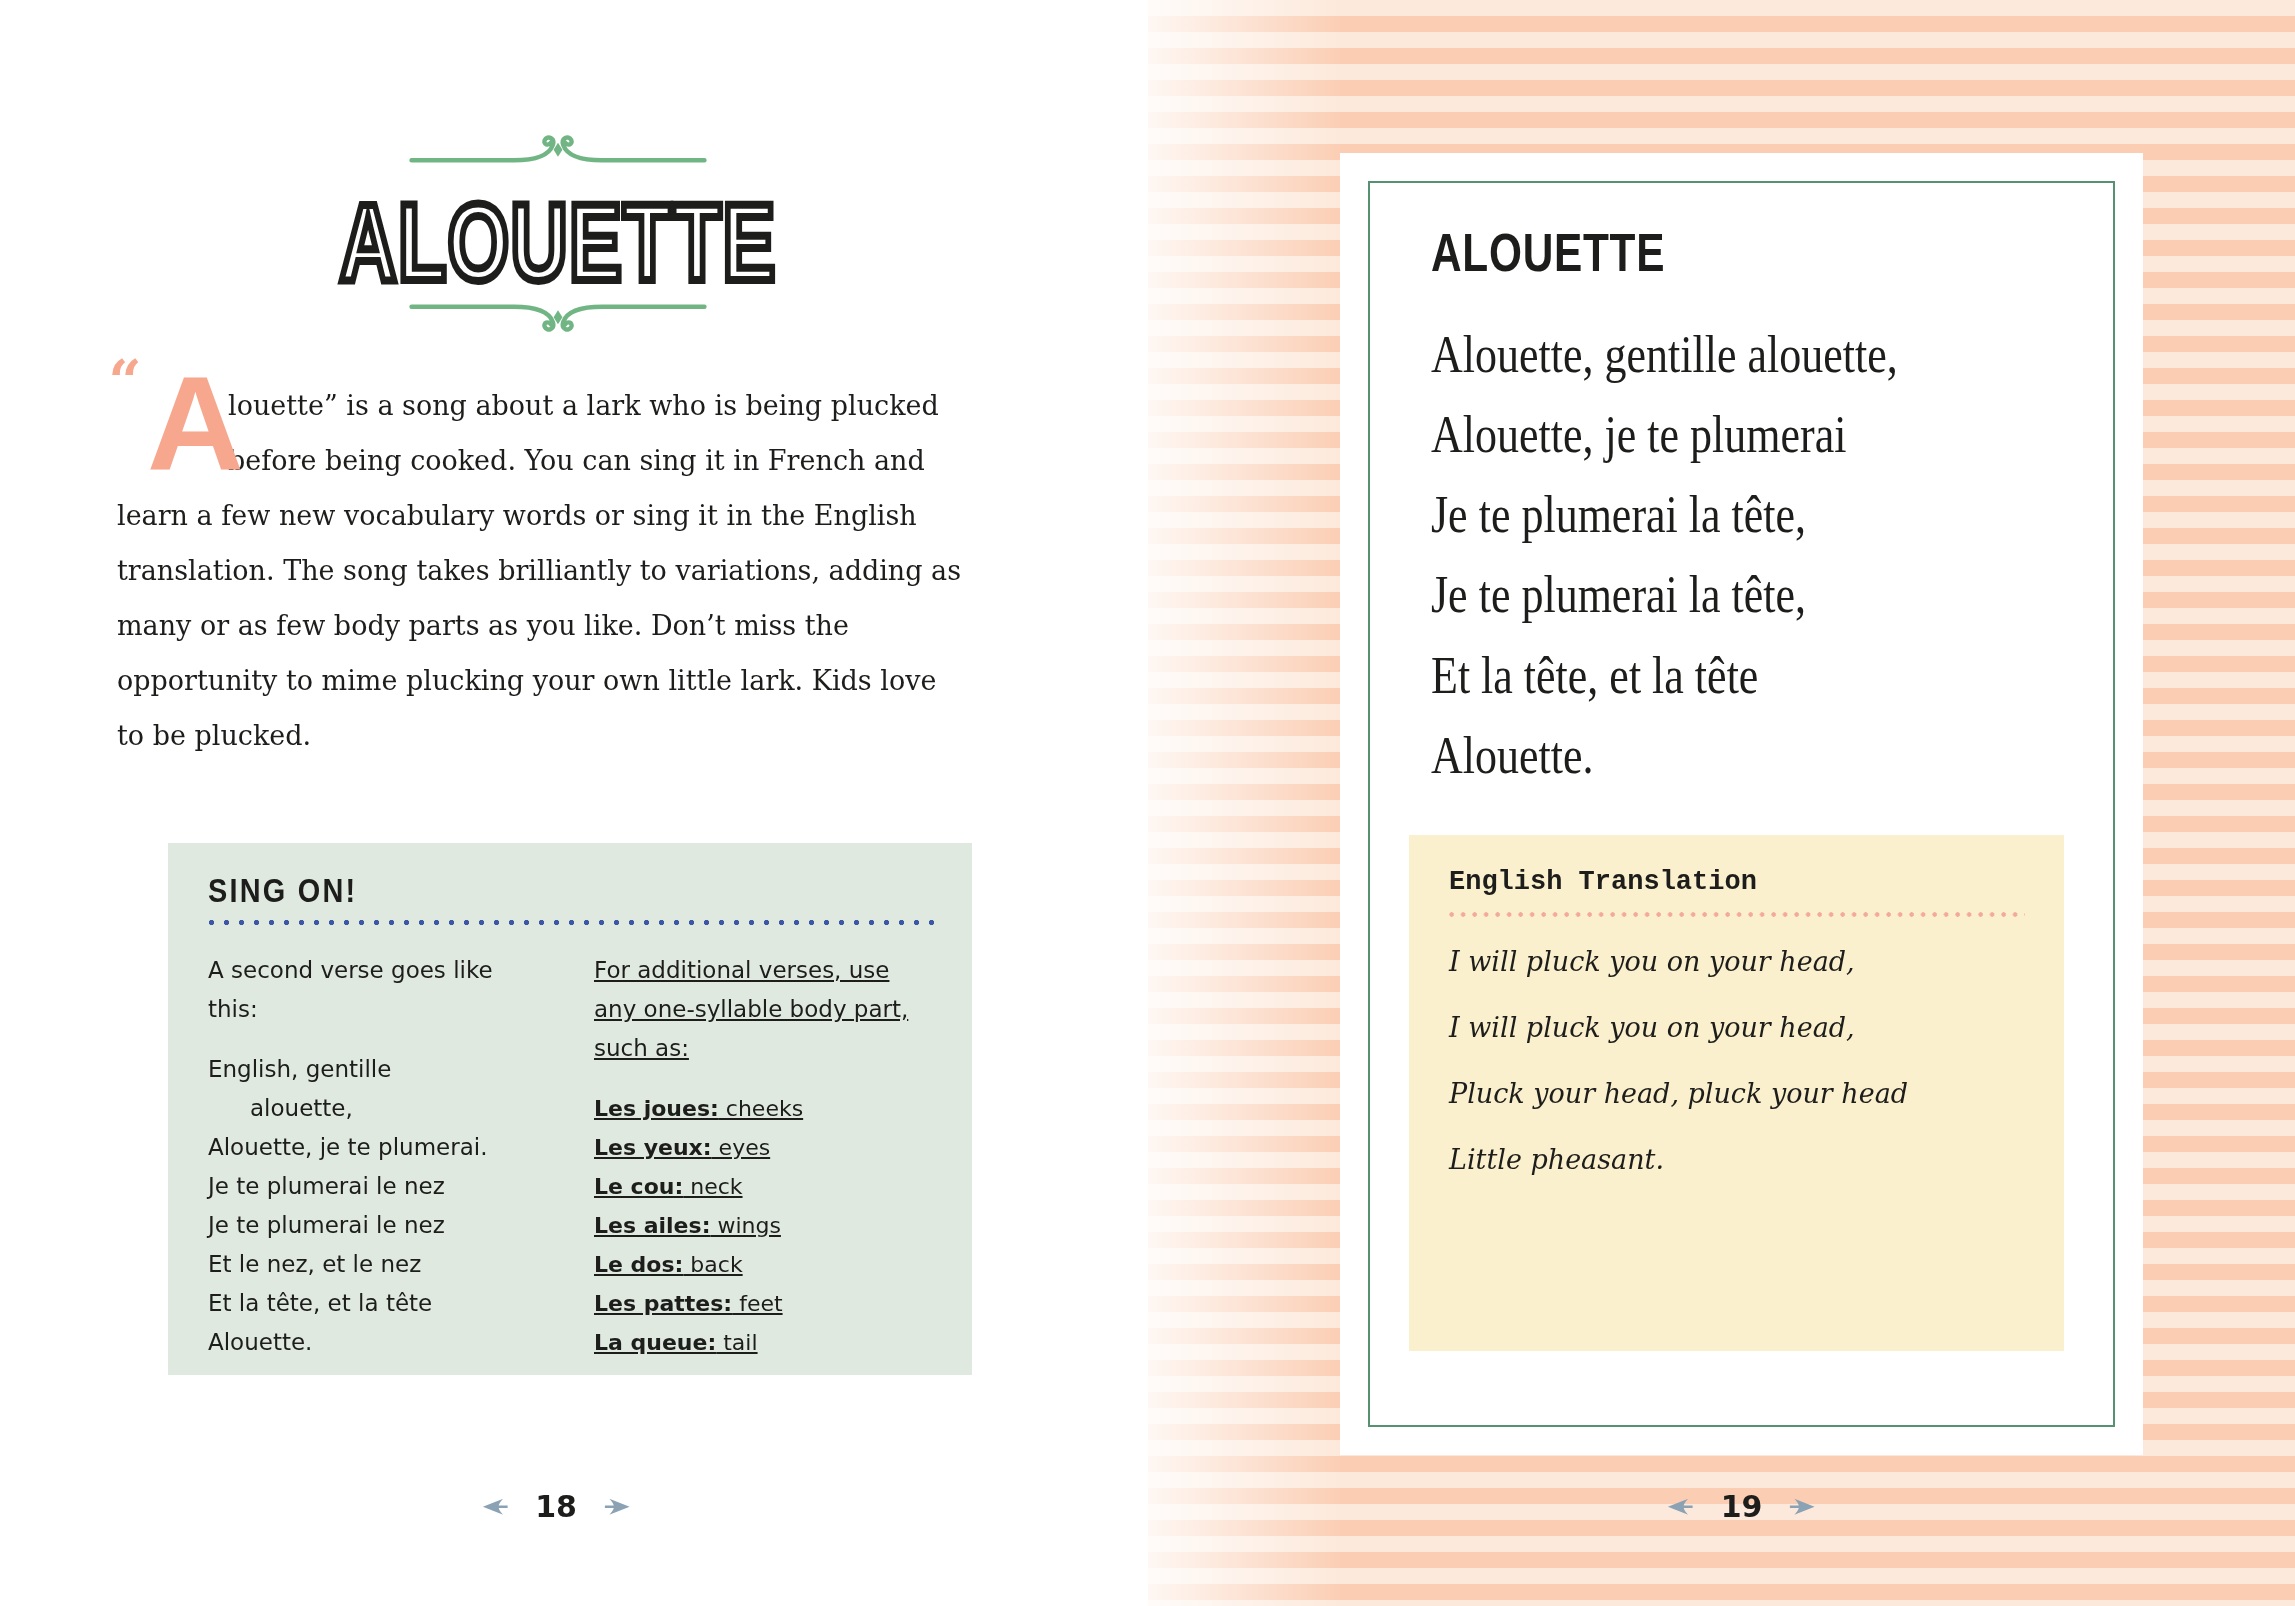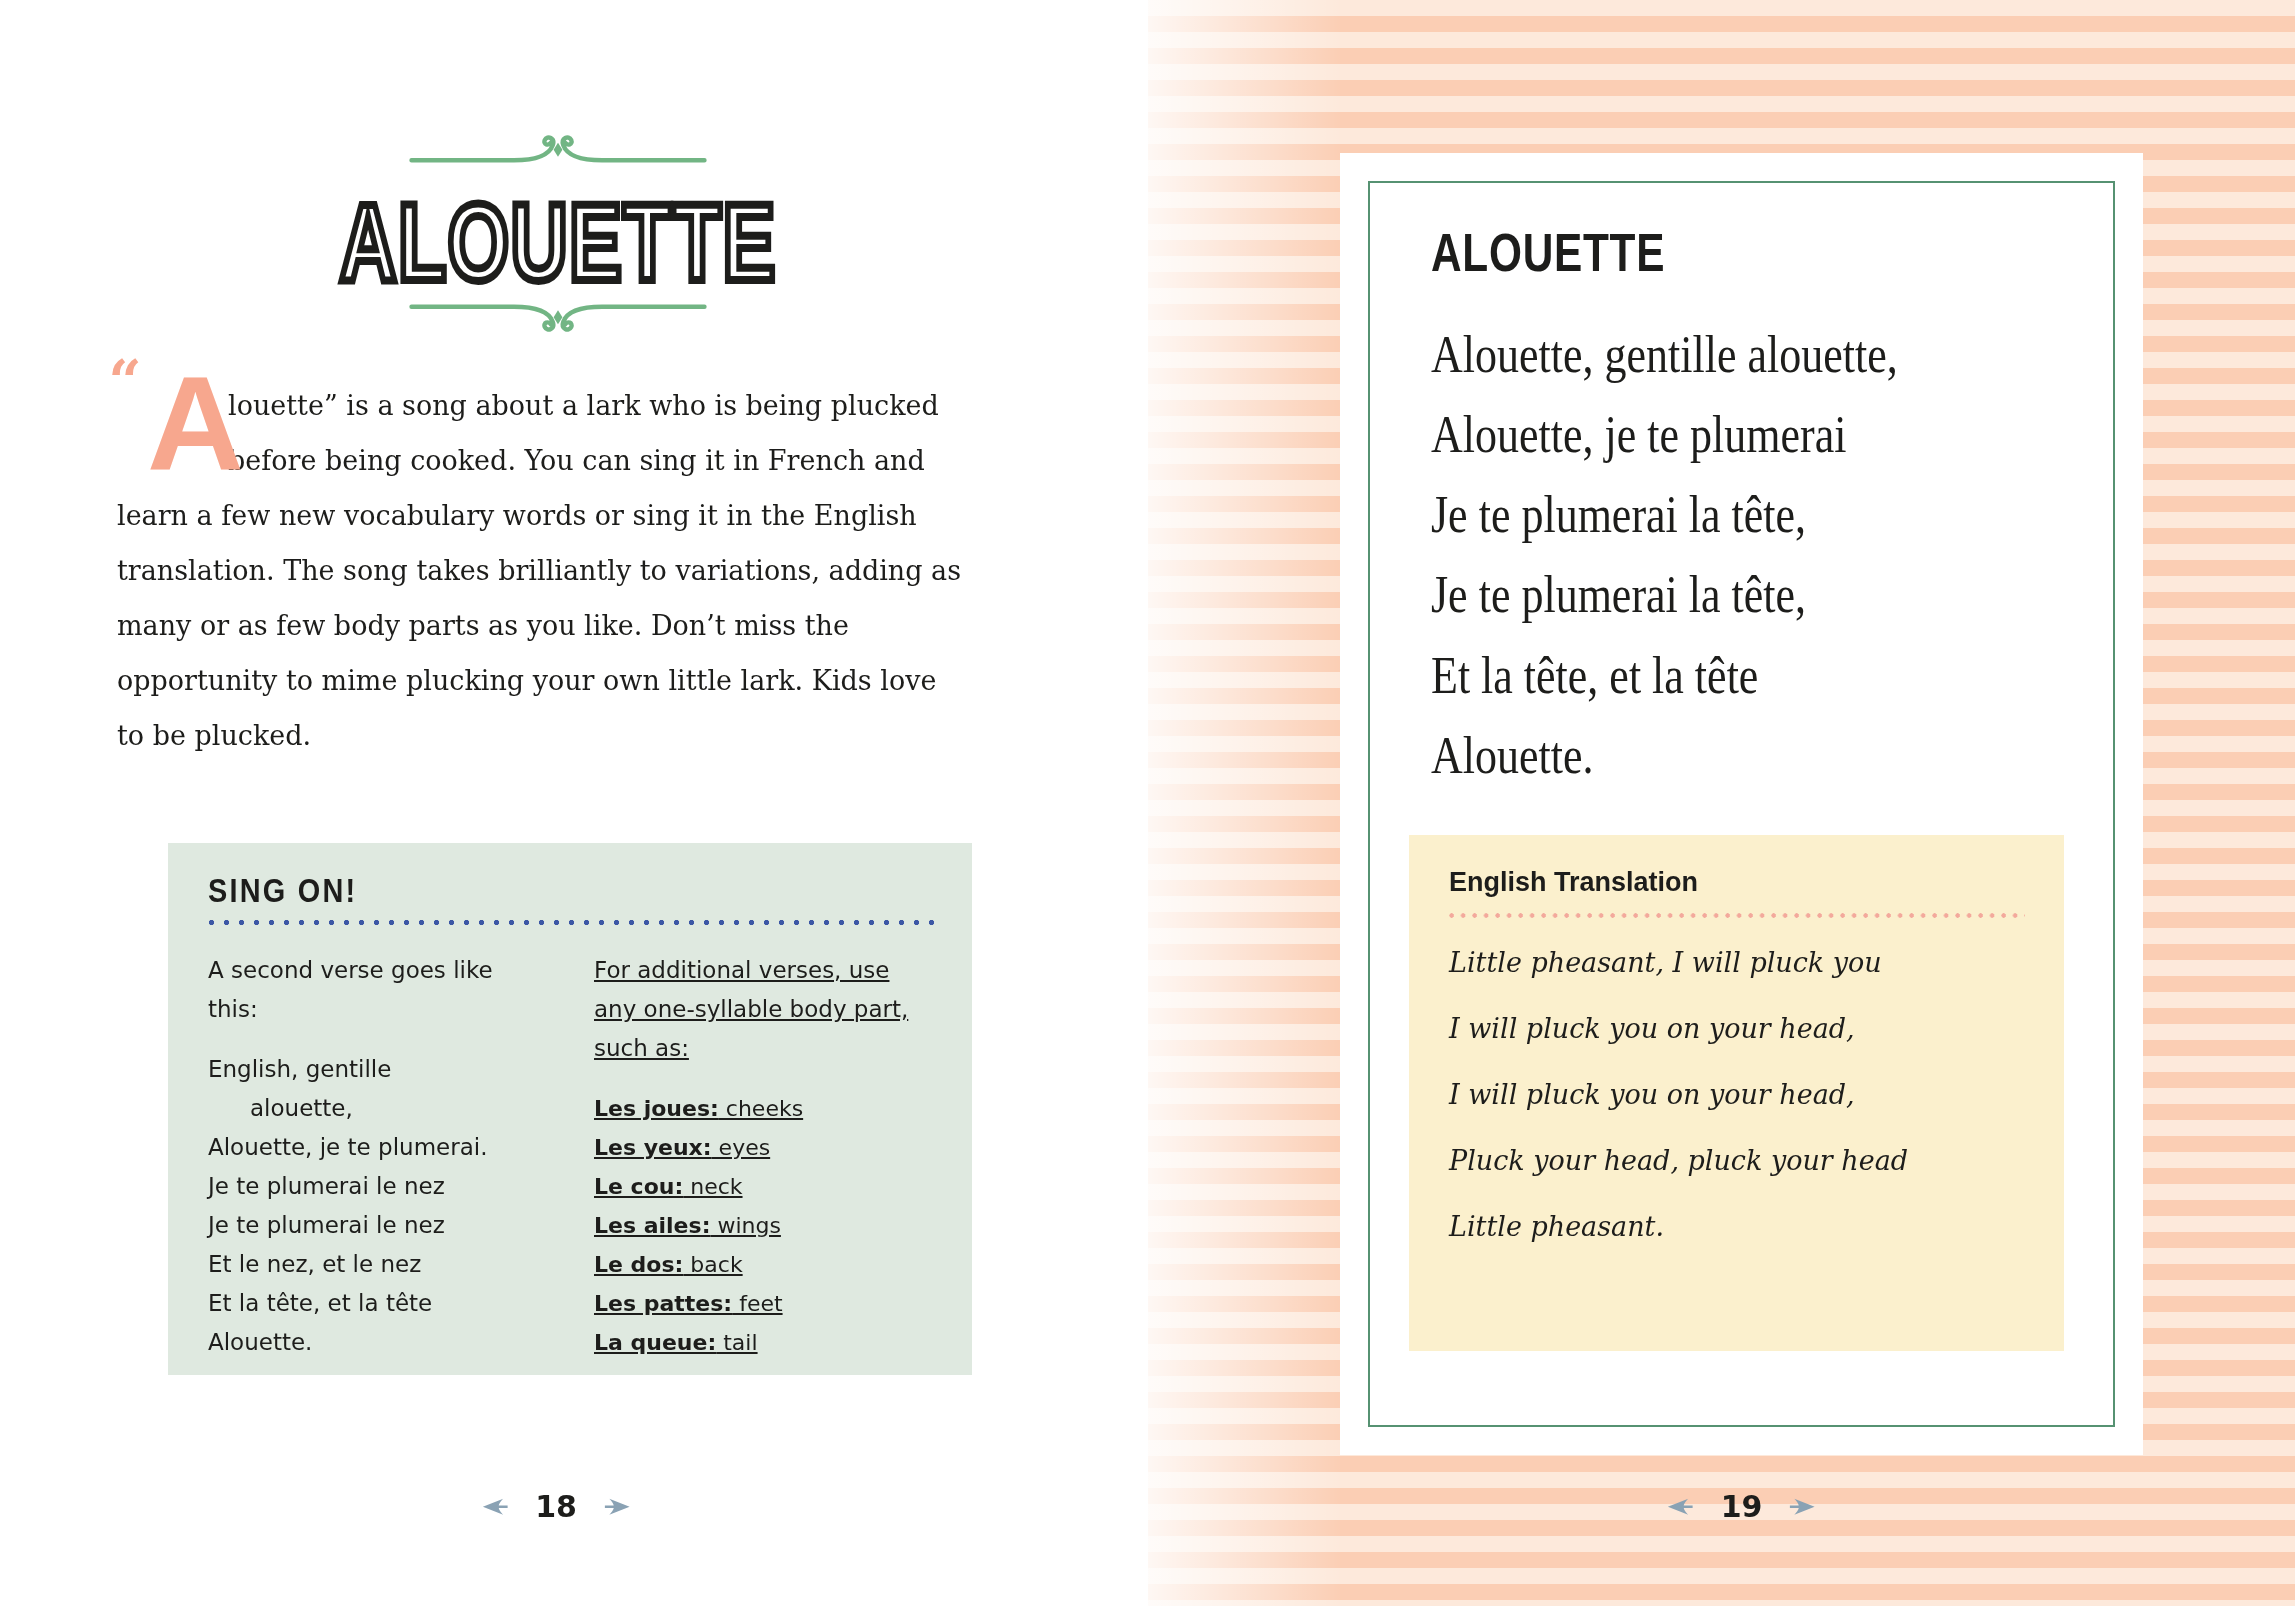--- a/index.html
+++ b/index.html
@@ -61,21 +61,21 @@
                border:2.6px solid #569272;pointer-events:none;}
   .card-title{position:absolute;left:91px;top:69px;margin:0;
               font-family:"Liberation Sans",sans-serif;font-weight:bold;font-size:53px;letter-spacing:0.9px;
               transform:scaleX(.8);transform-origin:left center;color:#1d1d1b;}
   .lyrics{position:absolute;left:91px;top:162px;width:653px;
           font-family:"Liberation Serif",serif;font-size:44px;line-height:68px;color:#1d1d1b;
           transform:scaleY(1.18);transform-origin:top left;}
 
   .trans-box{position:absolute;left:69px;top:682px;width:655px;height:516px;background:#fbf0cd;
              box-sizing:border-box;padding:32px 40px 0 40px;}
-  .trans-box h3{margin:0;font-family:Liberation Sans, sans-serif;font-weight:bold;font-size:27px;color:#1d1d1b;}
+  .trans-box h3{margin:0;font-family:Liberation Mono, monospace;font-weight:bold;font-size:27px;color:#1d1d1b;}
   .dots-pink{margin:14px 0 10.6px 0;width:576px;
              background-image:radial-gradient(circle at 2.6px 3.5px,#f3a99c 2px,rgba(243,169,156,0) 2.5px);
              background-size:11.5px 7px;}
   .trans-lines div{font-family:"DejaVu Serif",serif;font-style:italic;font-size:27px;line-height:66px;color:#1d1d1b;}
 
   .pm-right{left:192px;width:803px;}
 
   .arrow-icon path{fill:#8aa2b4;}
   .flourish path{stroke:#72b584;stroke-width:5;fill:none;stroke-linecap:round;}
   .flourish polygon{fill:#72b584;}
@@ -163,21 +163,20 @@
         <div>Je te plumerai la tête,</div>
         <div>Je te plumerai la tête,</div>
         <div>Et la tête, et la tête</div>
         <div>Alouette.</div>
       </div>
 
       <div class="trans-box">
         <h3>English Translation</h3>
         <div class="dots dots-pink"></div>
         <div class="trans-lines">
-          <div>Little pheasant, I will pluck you</div>
           <div>I will pluck you on your head,</div>
           <div>I will pluck you on your head,</div>
           <div>Pluck your head, pluck your head</div>
           <div>Little pheasant.</div>
         </div>
       </div>
     </div>
 
     <div class="pagemark pm-right">
       <svg class="arrow-icon" viewBox="0 0 30 20">

